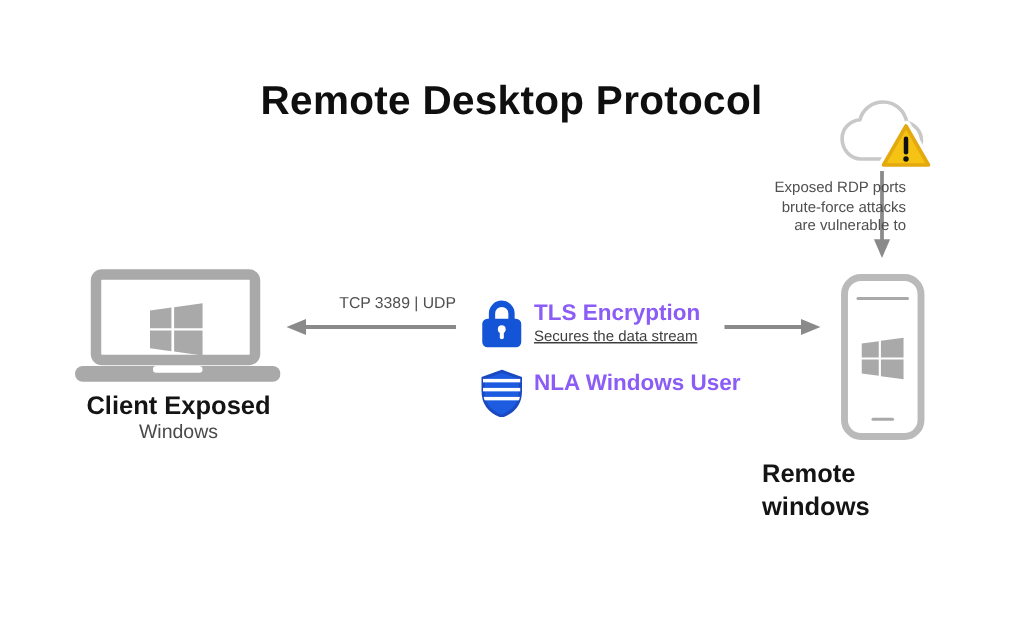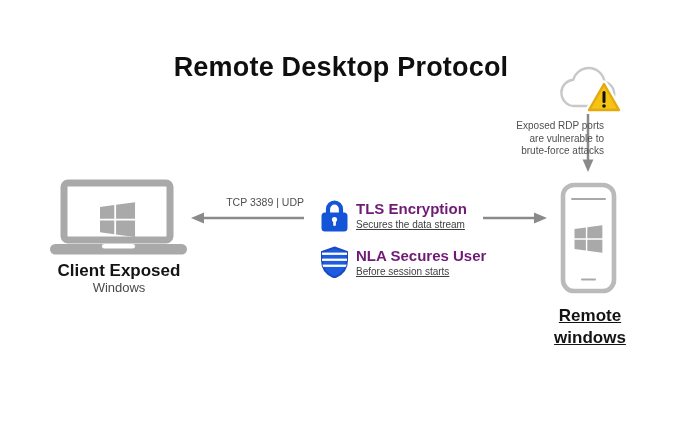--- a/index.html
+++ b/index.html
@@ -20,25 +20,25 @@
   .device-label{
     position:absolute;text-align:center;font-weight:700;color:#141414;font-size:17px;
   }
   .device-sublabel{
     position:absolute;text-align:center;color:#4a4a4a;font-size:13px;
   }
   .port-label{
     position:absolute;left:192px;top:196px;width:112px;text-align:right;
     font-size:10.5px;color:#4f4f4f;
   }
-  .feature-title{font-size:15px;font-weight:700;color:#701a75;line-height:16px;}
+  .feature-title{font-size:15px;font-weight:700;color:#8b5cf6;line-height:16px;}
   .feature-sub{font-size:10px;color:#3f3f3f;line-height:12px;margin-top:2px;text-decoration:underline;}
   .remote-label{
-    position:absolute;left:508px;top:305px;width:164px;text-align:center;
-    font-weight:700;font-size:17px;line-height:21.5px;color:#141414;text-decoration:underline;
+    position:absolute;left:508px;top:305px;width:164px;
+    font-weight:700;font-size:17px;line-height:21.5px;color:#141414;
   }
 </style>
 </head>
 <body>
 
 <div class="stage">
 
   <svg width="0" height="0" style="position:absolute" aria-hidden="true">
     <defs>
       <g id="win-logo">
@@ -62,22 +62,22 @@
     <circle cx="18" cy="26" r="1.8" fill="#101010"></circle>
   </svg>
 
   <svg class="abs" style="left:580px;top:113px" width="16" height="60" viewBox="0 0 16 60">
     <line x1="8" y1="1" x2="8" y2="47" stroke="#8a8a8a" stroke-width="2.5"></line>
     <polygon points="8,59 2.6,46.5 13.4,46.5" fill="#8a8a8a"></polygon>
   </svg>
 
   <div class="warning-note">
     <div>Exposed RDP ports</div>
+    <div>brute-force attacks</div>
     <div>are vulnerable to</div>
-    <div>brute-force attacks</div>
   </div>
 
   <svg class="abs" style="left:50px;top:178px" width="137" height="77" viewBox="0 0 137 77">
     <rect x="14" y="5" width="106" height="57" rx="4" fill="#ffffff" stroke="#a9a9a9" stroke-width="7"></rect>
     <use href="#win-logo" transform="translate(50,24) scale(0.40)" fill="#a9a9a9"></use>
     <rect x="0" y="66" width="137" height="10.5" rx="5.2" fill="#a9a9a9"></rect>
     <rect x="52" y="66" width="33" height="4.5" rx="2.2" fill="#ffffff"></rect>
   </svg>
   <div class="device-label" style="left:39px;top:261px;width:160px">Client Exposed</div>
   <div class="device-sublabel" style="left:39px;top:280px;width:160px">Windows</div>
@@ -106,22 +106,21 @@
       </clipPath>
     </defs>
     <path d="M14.5 1.5 L27 6 v8.6 c0 8.7 -5.3 14.2 -12.5 16.9 C7.3 28.8 2 23.3 2 14.6 V6 Z" fill="#1d5be0" stroke="#1a49c0" stroke-width="2"></path>
     <g clip-path="url(#shieldClip)">
       <rect x="-1" y="6.6" width="31" height="2.3" fill="#ffffff"></rect>
       <rect x="-1" y="12.6" width="31" height="2.3" fill="#ffffff"></rect>
       <rect x="-1" y="18.6" width="31" height="2.3" fill="#ffffff"></rect>
     </g>
   </svg>
   <div class="abs" style="left:356px;top:248px">
-    <div class="feature-title">NLA Secures User</div>
-    <div class="feature-sub">Before session starts</div>
+    <div class="feature-title">NLA Windows User</div>
   </div>
 
   <svg class="abs" style="left:482px;top:210px" width="66" height="16" viewBox="0 0 66 16">
     <line x1="1" y1="8" x2="53" y2="8" stroke="#8a8a8a" stroke-width="2.6"></line>
     <polygon points="65,8 52,2.6 52,13.4" fill="#8a8a8a"></polygon>
   </svg>
 
   <svg class="abs" style="left:560px;top:182px" width="57" height="112" viewBox="0 0 57 112">
     <rect x="3" y="3" width="51" height="106" rx="11" fill="#ffffff" stroke="#bababa" stroke-width="4.6"></rect>
     <line x1="12" y1="17" x2="45" y2="17" stroke="#a9a9a9" stroke-width="2" stroke-linecap="round"></line>

